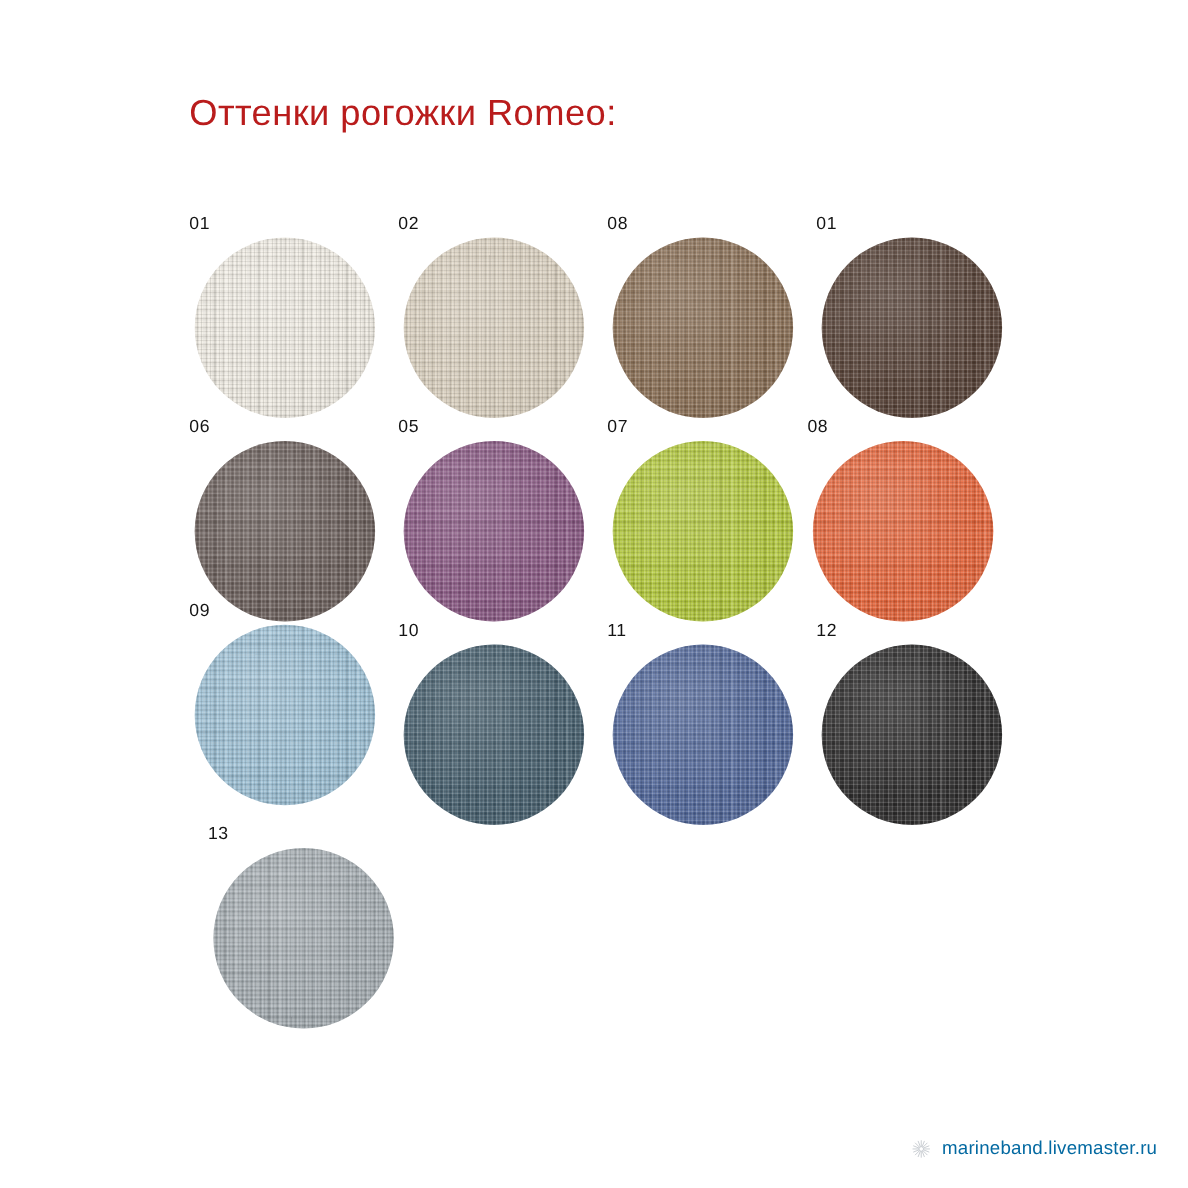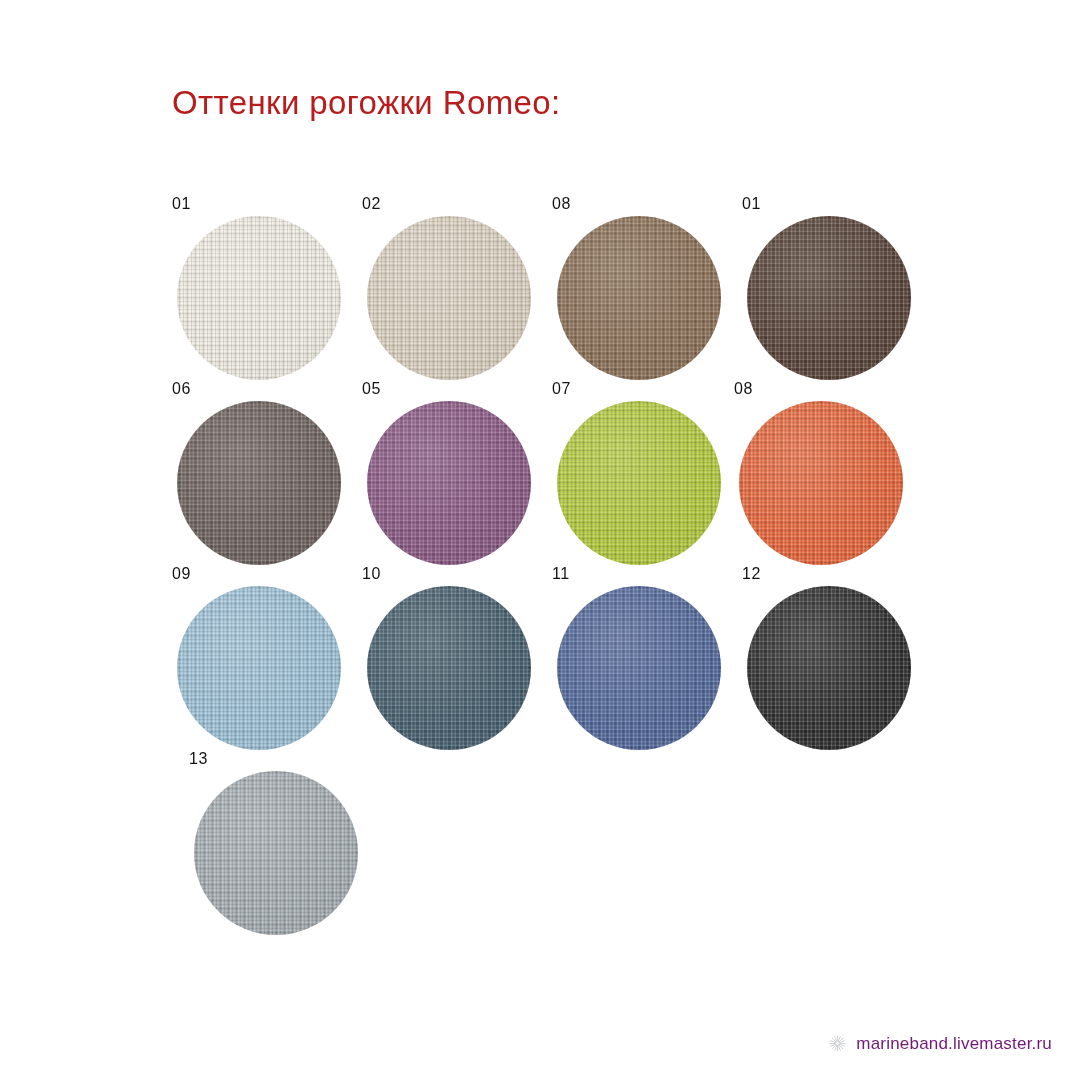--- a/index.html
+++ b/index.html
@@ -95,23 +95,23 @@
     border-radius: 50%;
     background:
       radial-gradient(circle at 38% 32%, rgba(255,255,255,0.14) 0%, rgba(255,255,255,0.05) 38%, rgba(0,0,0,0.00) 62%, rgba(0,0,0,0.055) 100%);
   }
 
   #watermark {
     position: absolute;
     right: 28px;
     bottom: 26px;
     display: flex;
-    align-items: flex-start;
+    align-items: flex-end;
     gap: 9px;
-    color: #701a75;
+    color: #0369a1;
     font-size: 17px;
     letter-spacing: 0.2px;
     white-space: nowrap;
   }
   #watermark svg { display: block; }
 </style>
 </head>
 <body style="background: rgb(255, 255, 255);">
 
 <div id="page-title">Оттенки рогожки Romeo:</div>
@@ -142,21 +142,21 @@
       <div class="swatch-circle" style="background-color: rgb(139, 90, 133);"></div>
     </div>
     <div class="swatch-cell" style="left: 380px; top: 185px;">
       <div class="swatch-label">07</div>
       <div class="swatch-circle" style="background-color: rgb(180, 202, 61);"></div>
     </div>
     <div class="swatch-cell" style="left: 562px; top: 185px;">
       <div class="swatch-label">08</div>
       <div class="swatch-circle" style="background-color: rgb(232, 102, 59);"></div>
     </div>
-    <div class="swatch-cell" style="left: 0px; top: 370px;">
+    <div class="swatch-cell" style="left: 0px; top: 352px;">
       <div class="swatch-label">09</div>
       <div class="swatch-circle" style="background-color: rgb(158, 194, 215);"></div>
     </div>
     <div class="swatch-cell" style="left: 190px; top: 370px;">
       <div class="swatch-label">10</div>
       <div class="swatch-circle" style="background-color: rgb(71, 96, 111);"></div>
     </div>
     <div class="swatch-cell" style="left: 380px; top: 370px;">
       <div class="swatch-label">11</div>
       <div class="swatch-circle" style="background-color: rgb(83, 105, 156);"></div>

